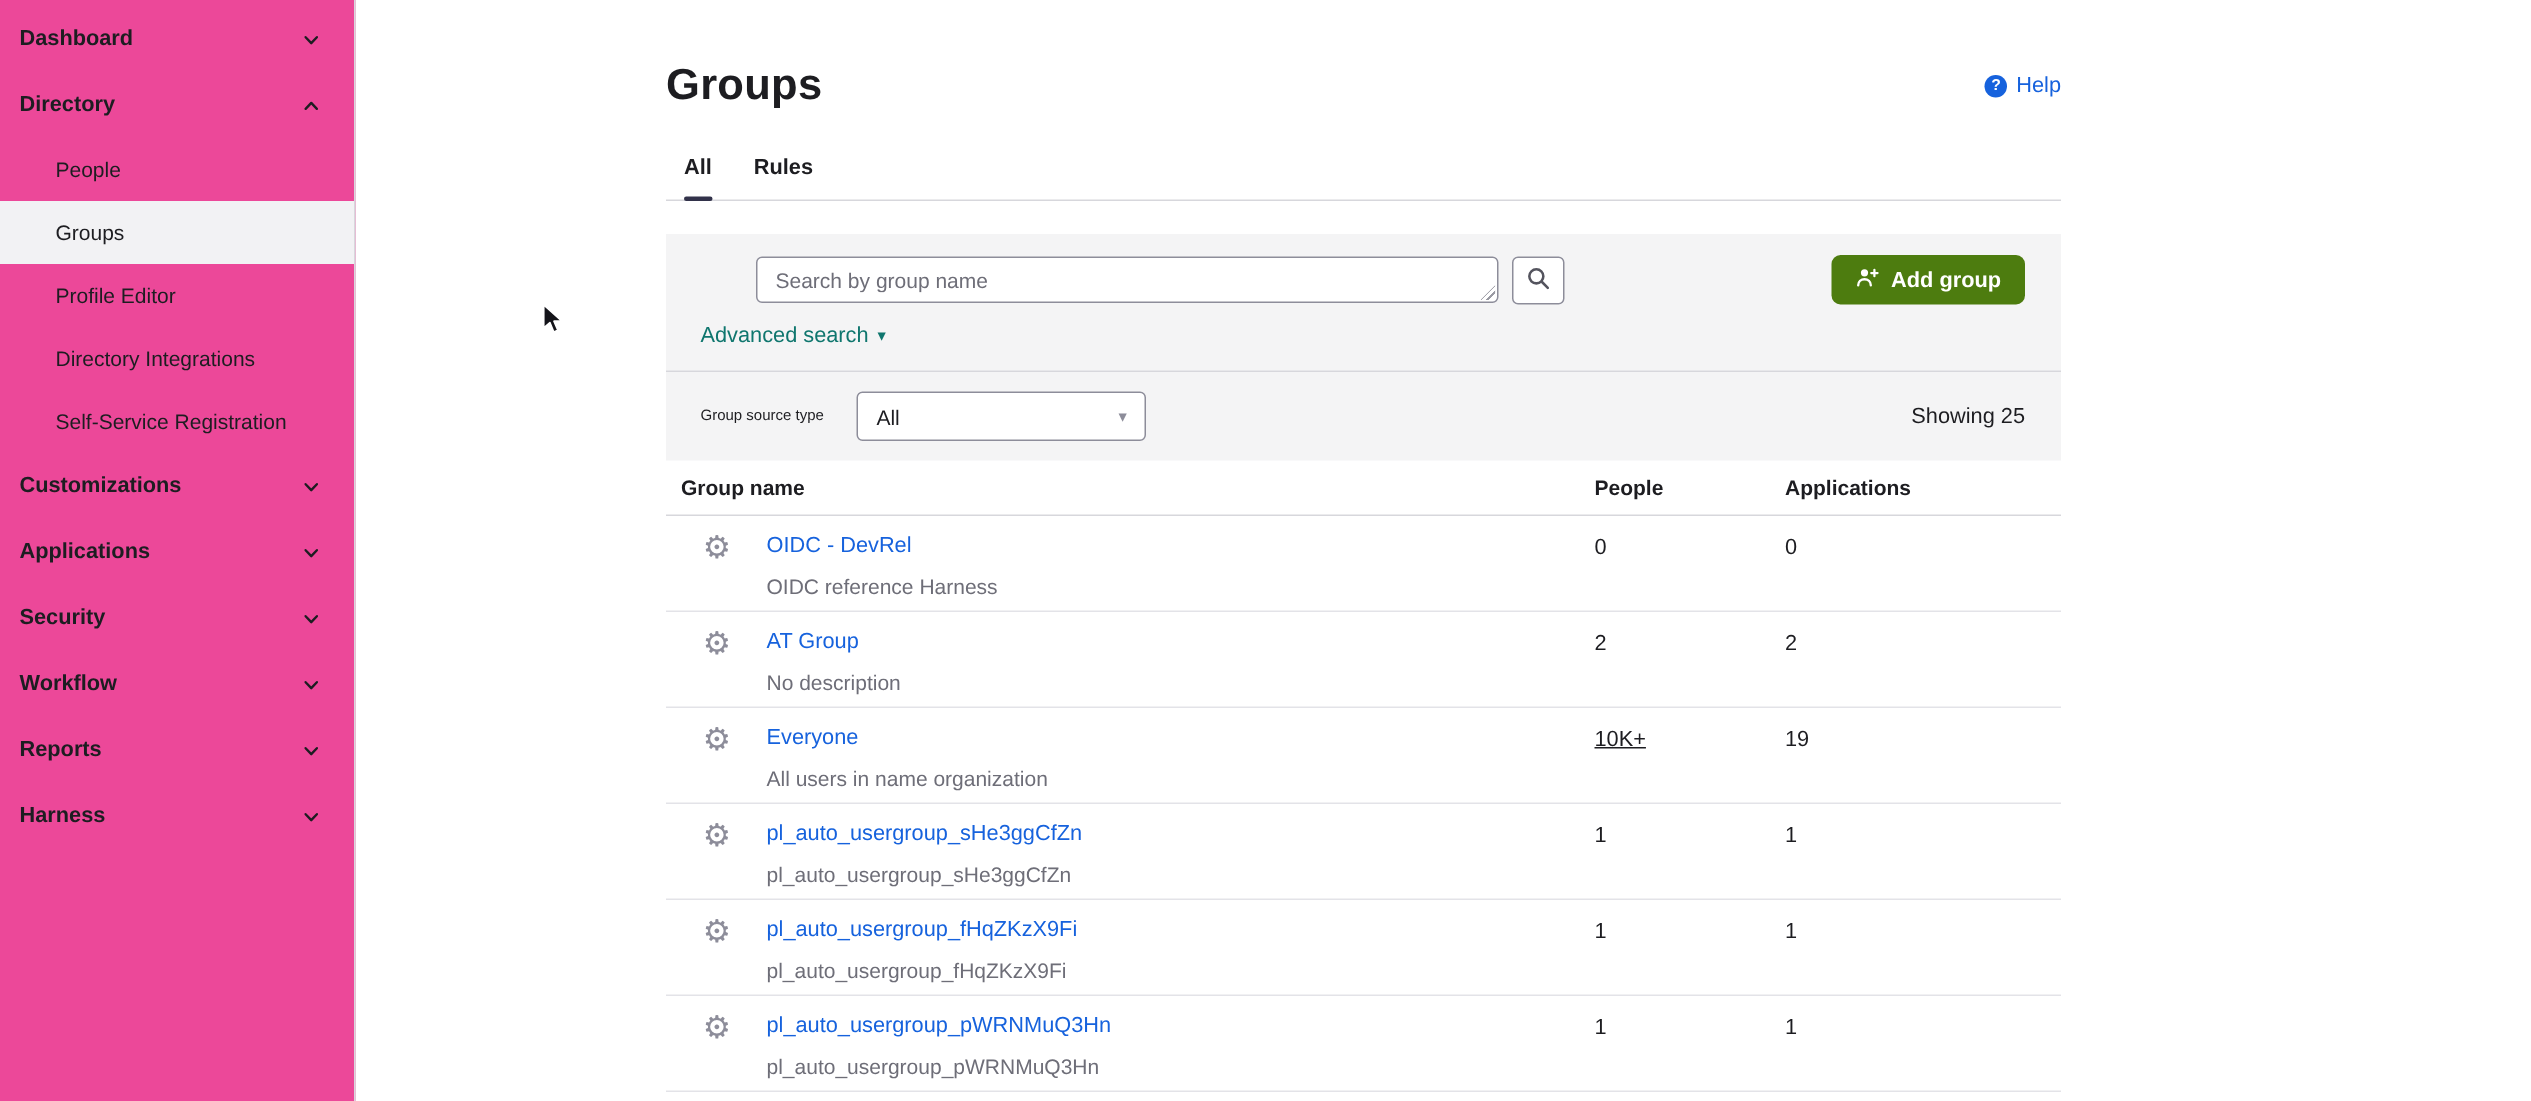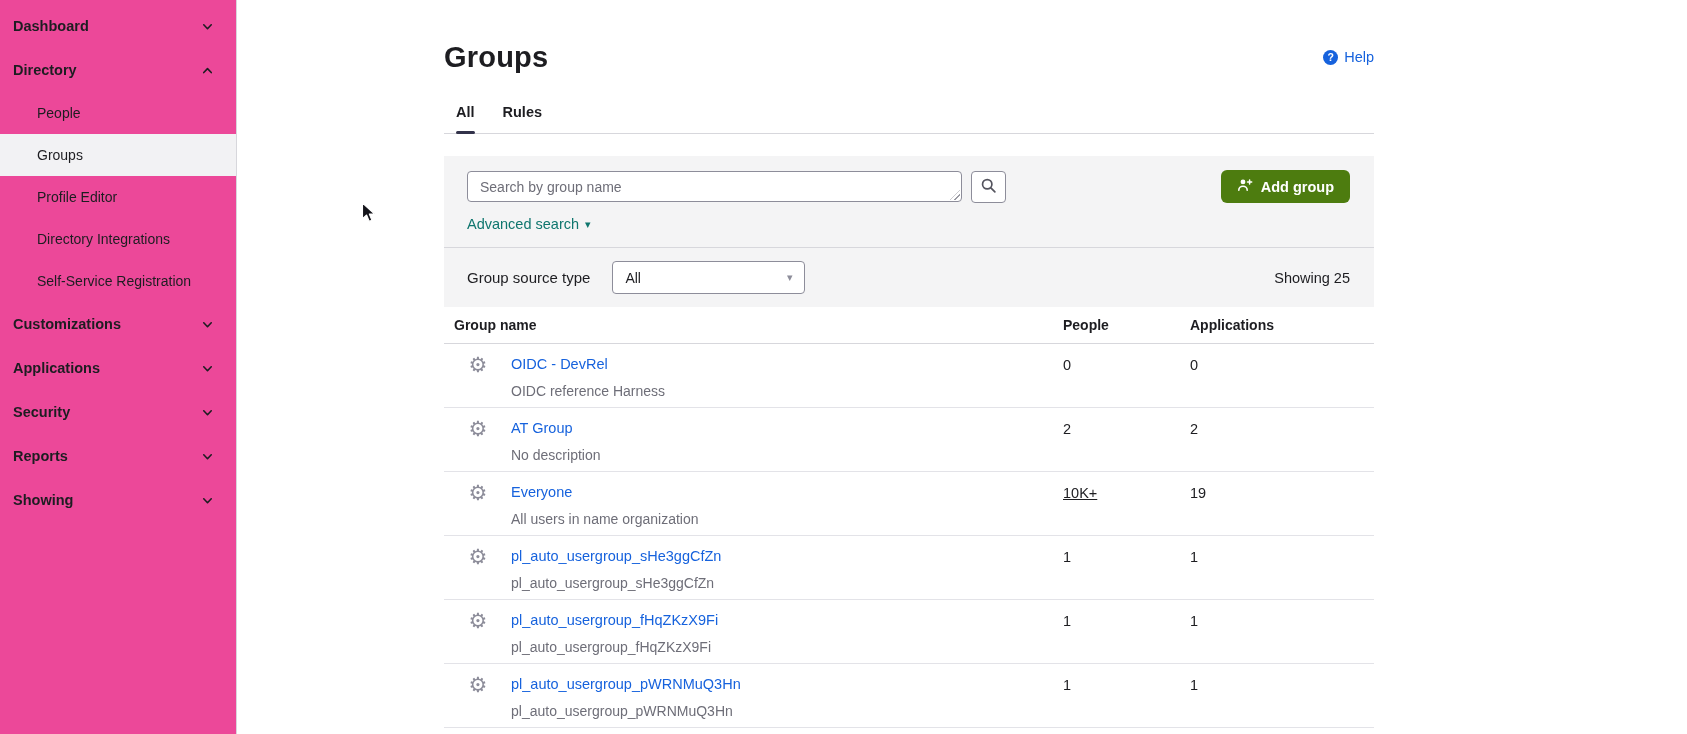--- a/index.html
+++ b/index.html
@@ -61,21 +61,21 @@
     font-size: 14.5px; font-weight: 700; padding-bottom: 13px;
     cursor: pointer; color: #1d1d21; position: relative;
   }
   .tab.active::after {
     content: ""; position: absolute; left: 0; right: 0; bottom: -1px;
     height: 3px; background: #32324a; border-radius: 2px;
   }
 
   
   .toolbar-panel { margin-top: 22px; background: #f4f4f5; padding: 14px 24px 14px 23px; }
-  .search-row { display: flex; align-items: center; }
+  .search-row { display: flex; align-items: center; margin-left: 37px; }
   .search-input-wrap { position: relative; width: 495px; }
   .search-input {
     width: 100%; height: 31px;
     border: 1px solid #8d8d9a; border-radius: 4px;
     padding: 0 12px; font-size: 14px; font-family: "Liberation Sans", sans-serif;
     color: #1d1d21; background: #fff; outline: none;
   }
   .search-input::placeholder { color: #6e6e78; }
   .resize-grip {
     position: absolute; right: 2px; bottom: 2px;
@@ -104,21 +104,21 @@
     color: #0f766e; font-size: 14.5px; text-decoration: none; cursor: pointer;
   }
   .caret-sm { font-size: 11px; line-height: 1; }
 
   
   .filter-row {
     background: #f4f4f5; border-top: 1px solid #d7d7dc;
     display: flex; align-items: center;
     padding: 13px 24px 13px 23px;
   }
-  .filter-label { font-size: 15px; color: #1d1d21; }
+  .filter-label { font-size: 10px; color: #1d1d21; }
   .select-box {
     margin-left: 22px; width: 193px; height: 33px;
     background: #fff; border: 1px solid #8d8d9a; border-radius: 4px;
     display: inline-flex; align-items: center; justify-content: space-between;
     padding: 0 12px; font-size: 14px; cursor: pointer;
   }
   .select-caret { color: #8d8d9a; font-size: 11px; }
   .showing-text { margin-left: auto; font-size: 14.5px; color: #1d1d21; }
 
   
@@ -208,29 +208,37 @@
     </div>
     <div class="nav-item-top">
       <span>Security</span>
       <span class="chev">
         <svg width="15" height="15" viewBox="0 0 16 16">
             <path d="M4 6.2l4 4.2 4-4.2" fill="none" stroke="#1d1d21" stroke-width="1.7" stroke-linecap="round" stroke-linejoin="round"></path>
           </svg>
       </span>
     </div>
     <div class="nav-item-top">
+      <span>Workflow</span>
+      <span class="chev">
+        <svg width="15" height="15" viewBox="0 0 16 16">
+            <path d="M4 6.2l4 4.2 4-4.2" fill="none" stroke="#1d1d21" stroke-width="1.7" stroke-linecap="round" stroke-linejoin="round"></path>
+          </svg>
+      </span>
+    </div>
+    <div class="nav-item-top">
       <span>Reports</span>
       <span class="chev">
         <svg width="15" height="15" viewBox="0 0 16 16">
             <path d="M4 6.2l4 4.2 4-4.2" fill="none" stroke="#1d1d21" stroke-width="1.7" stroke-linecap="round" stroke-linejoin="round"></path>
           </svg>
       </span>
     </div>
     <div class="nav-item-top">
-      <span>Showing</span>
+      <span>Harness</span>
       <span class="chev">
         <svg width="15" height="15" viewBox="0 0 16 16">
             <path d="M4 6.2l4 4.2 4-4.2" fill="none" stroke="#1d1d21" stroke-width="1.7" stroke-linecap="round" stroke-linejoin="round"></path>
           </svg>
       </span>
     </div>
   </aside>
 
   <main class="main">
     <div class="content">

